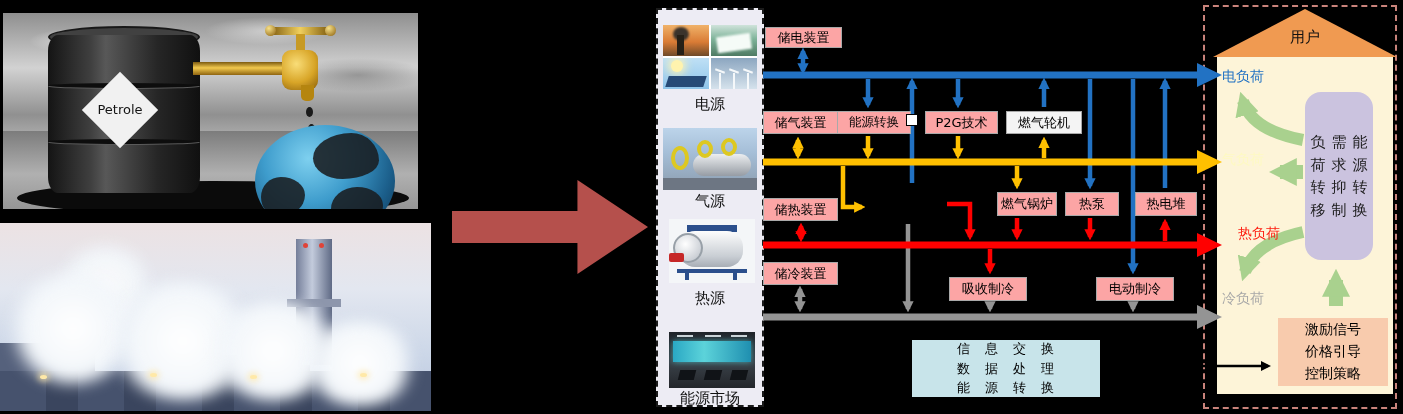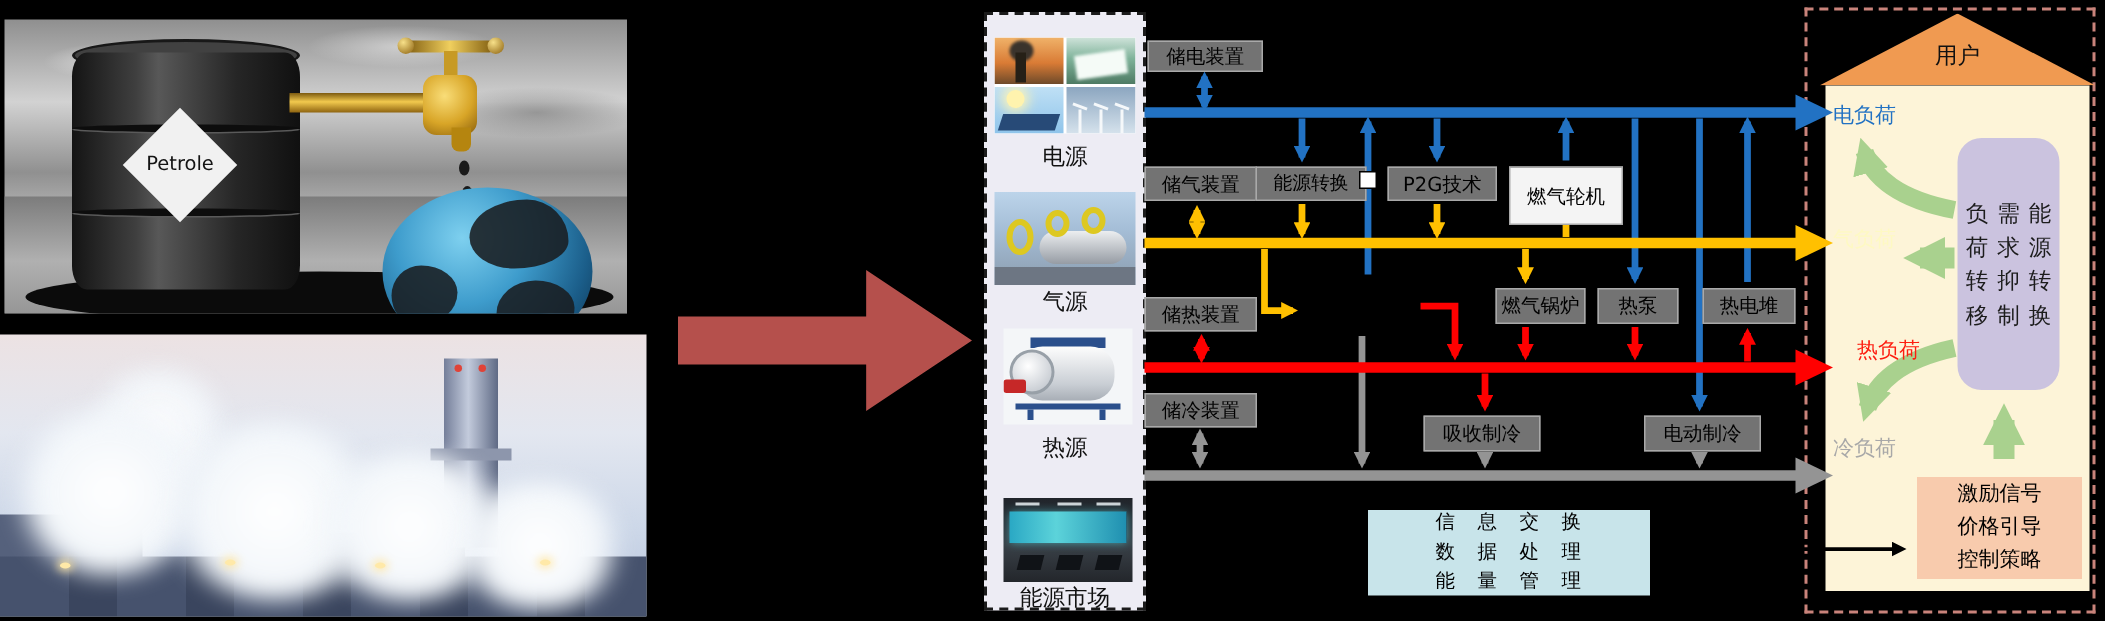--- a/index.html
+++ b/index.html
@@ -124,28 +124,28 @@
   #load-heat{left:1222px;top:225px;color:#fd1d10;margin-left:16px;}
   #load-cold{left:1222px;top:290px;color:#a8a8a8;}
   #dr-box{left:1305px;top:92px;width:68px;height:168px;background:#cbc3df;border-radius:16px;
     display:flex;align-items:center;justify-content:center;gap:5px;}
   .vcol{width:16px;font-size:15px;line-height:1.5;color:#1c1c1c;word-break:break-all;text-align:center;}
   #incentive-box{left:1278px;top:318px;width:110px;height:68px;background:#f8cbad;
     display:flex;align-items:center;justify-content:center;text-align:center;
     font-size:14px;line-height:1.55;color:#000;white-space:pre-line;}
 
   
-  .dbox{position:absolute;background:#737373;border:1px solid #a9a9a9;color:#000;font-size:13px;
+  .dbox{position:absolute;background:#fca5a5;border:1px solid #a9a9a9;color:#000;font-size:13px;
     display:flex;align-items:center;justify-content:center;text-align:center;padding:0 1px;}
   #bx-store-elec{left:765px;top:27px;width:77px;height:21px;}
   #bx-store-gas{left:763px;top:111px;width:75px;height:23px;}
   #bx-electrolysis{left:837px;top:111px;width:74px;height:23px;font-size:12.5px;}
   #bx-square{left:906px;top:114px;width:12px;height:12px;background:#fff;border:1px solid #000;}
   #bx-p2g{left:925px;top:111px;width:73px;height:23px;}
-  #bx-gas-turbine{left:1006px;top:111px;width:76px;height:39px;background:#f4f4f4;}
+  #bx-gas-turbine{left:1006px;top:111px;width:76px;height:23px;background:#f4f4f4;}
   #bx-store-heat{left:763px;top:198px;width:75px;height:23px;}
   #bx-cchp{left:869px;top:183px;width:78px;height:40px;white-space:pre-line;line-height:1.35;}
   #bx-gas-boiler{left:997px;top:192px;width:60px;height:24px;}
   #bx-heat-pump{left:1065px;top:192px;width:54px;height:24px;}
   #bx-thermopile{left:1135px;top:192px;width:62px;height:24px;}
   #bx-store-cold{left:763px;top:262px;width:75px;height:23px;}
   #bx-abs-chiller{left:949px;top:277px;width:78px;height:24px;}
   #bx-elec-chiller{left:1096px;top:277px;width:78px;height:24px;}
   #info-box{left:912px;top:340px;width:188px;height:57px;background:#c8e4ea;border:none;
     font-size:13px;letter-spacing:15px;padding-left:15px;line-height:1.5;white-space:pre-line;}
@@ -342,21 +342,21 @@
   <div id="bx-gas-turbine" class="dbox">燃气轮机</div>
   <div id="bx-store-heat" class="dbox">储热装置</div>
   <div id="bx-gas-boiler" class="dbox">燃气锅炉</div>
   <div id="bx-heat-pump" class="dbox">热泵</div>
   <div id="bx-thermopile" class="dbox">热电堆</div>
   <div id="bx-store-cold" class="dbox">储冷装置</div>
   <div id="bx-abs-chiller" class="dbox">吸收制冷</div>
   <div id="bx-elec-chiller" class="dbox">电动制冷</div>
   <div id="info-box" class="dbox">信息交换
 数据处理
-能量管理</div>
+能源转换</div>
 
   <div id="load-elec" class="abs load-label">电负荷</div>
   <div id="load-gas" class="abs load-label">气负荷</div>
   <div id="load-heat" class="abs load-label">热负荷</div>
   <div id="load-cold" class="abs load-label">冷负荷</div>
 
   <div id="dr-box" class="abs">
     <div class="vcol">负荷转移</div>
     <div class="vcol">需求抑制</div>
     <div class="vcol">能源转换</div>

